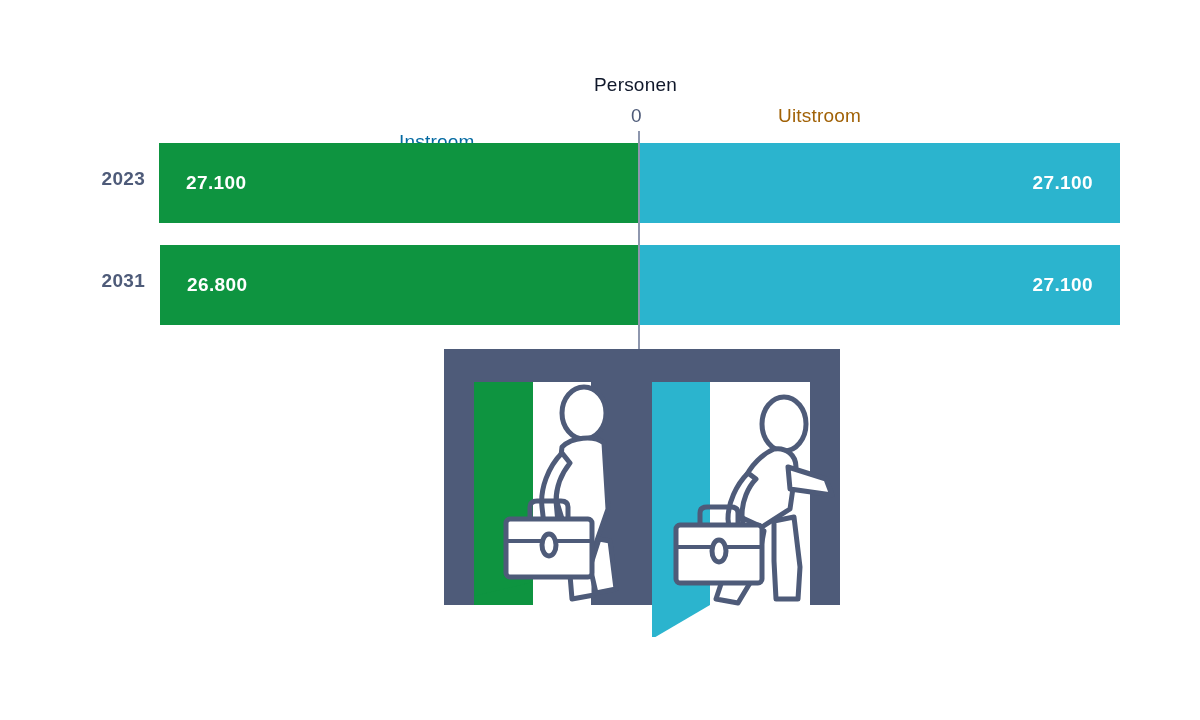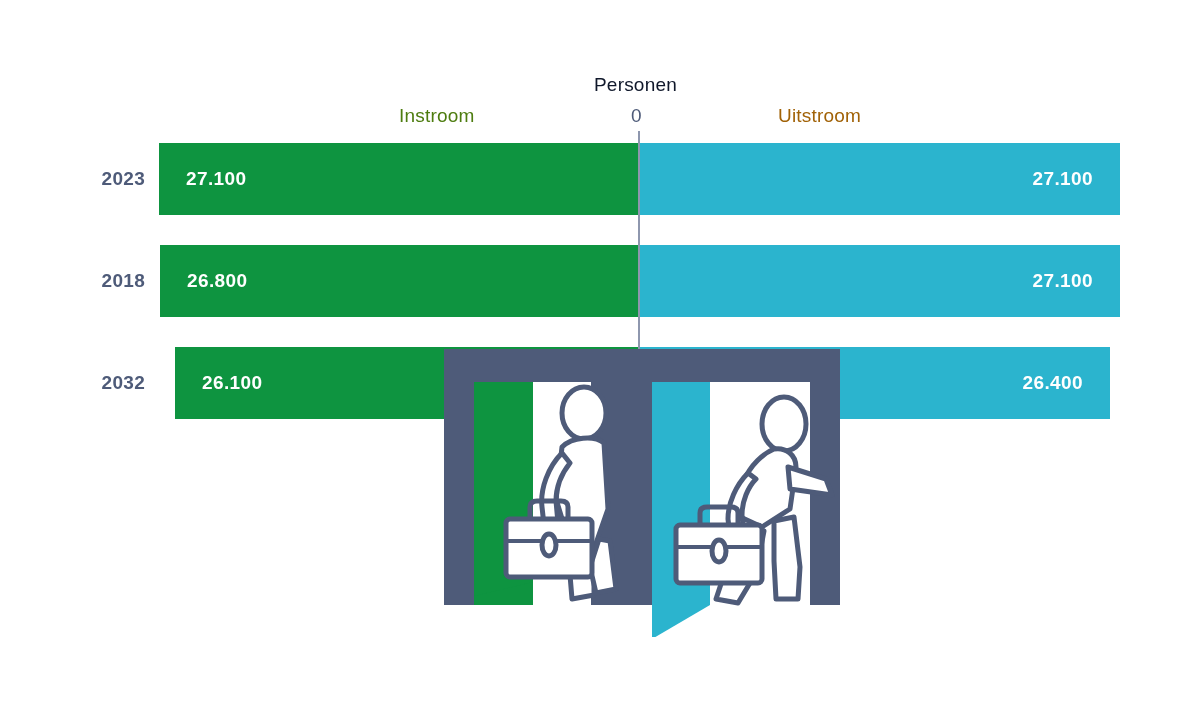--- a/index.html
+++ b/index.html
@@ -57,21 +57,21 @@
     transform: translateY(-50%);
     color: #4E5B79;
     font-size: 19px;
     font-weight: 700;
     letter-spacing: 0.3px;
     white-space: nowrap;
   }
   .bar {
     position: absolute;
     top: 0;
-    height: 72px;
+    height: 80px;
   }
   .bar-left  { background: #0E9440; }
   .bar-right { background: #2BB4CE; }
   .bar-label {
     position: absolute;
     top: 50%;
     transform: translateY(-50%);
     color: #ffffff;
     font-size: 19px;
     font-weight: 700;
@@ -92,56 +92,47 @@
   }
   #doorway svg { display: block; width: 100%; height: 100%; }
 </style>
 </head>
 <body>
 
 <div id="stage" style="background: rgb(255, 255, 255);">
 
   <div class="hdr" id="hdr-personen" style="color: #0f172a;">Personen</div>
   <div class="hdr" id="hdr-zero" style="color: rgb(78, 91, 121);">0</div>
-  <div class="hdr" id="hdr-instroom" style="color: #4d7c0f;">Instroom</div>
+  <div class="hdr" id="hdr-instroom" style="color: #0369a1; margin-top: 26px;">Instroom</div>
   <div class="hdr" id="hdr-uitstroom" style="color: #a16207;">Uitstroom</div>
 
   <div id="plot">
 
     <div id="axis-line" style="background: rgb(142, 151, 174);"></div>
 
     <div class="row" id="row-0" style="top:143px;">
       <div class="row-year" style="color: rgb(78, 91, 121);">2023</div>
       <div class="bar bar-left" style="left: 159px; width: 479px; background: rgb(14, 148, 64);">
         <span class="bar-label">27.100</span>
       </div>
       <div class="bar bar-right" style="left: 640px; width: 480px; background: rgb(43, 180, 206);">
         <span class="bar-label">27.100</span>
       </div>
     </div>
 
     <div class="row" id="row-1" style="top:245px;">
-      <div class="row-year" style="color: rgb(78, 91, 121);">2018</div>
+      <div class="row-year" style="color: rgb(78, 91, 121);">2031</div>
       <div class="bar bar-left" style="left: 160px; width: 478px; background: rgb(14, 148, 64); text-decoration: underline;">
         <span class="bar-label">26.800</span>
       </div>
       <div class="bar bar-right" style="left: 640px; width: 480px; background: rgb(43, 180, 206);">
         <span class="bar-label">27.100</span>
       </div>
     </div>
 
-    <div class="row" id="row-2" style="top:347px;">
-      <div class="row-year" style="color: rgb(78, 91, 121);">2032</div>
-      <div class="bar bar-left" style="left: 175px; width: 463px; background: rgb(14, 148, 64);">
-        <span class="bar-label">26.100</span>
-      </div>
-      <div class="bar bar-right" style="left: 640px; width: 470px; background: rgb(43, 180, 206);">
-        <span class="bar-label">26.400</span>
-      </div>
-    </div>
 
   </div>
 
   <div id="doorway">
     <svg viewBox="0 0 396 288" xmlns="http://www.w3.org/2000/svg">
 
       <g>
 
         <rect x="0" y="0" width="396" height="33" fill="#4E5B79"></rect>
 

